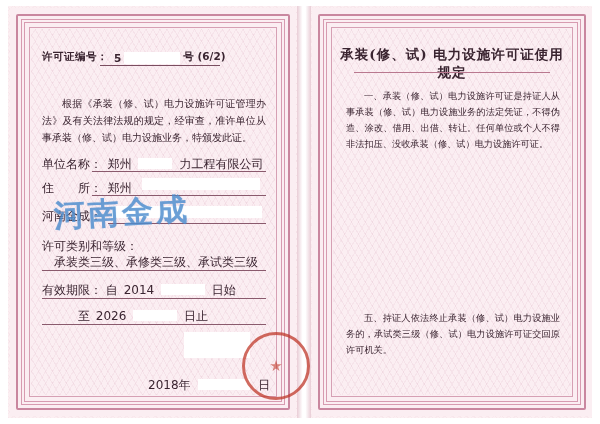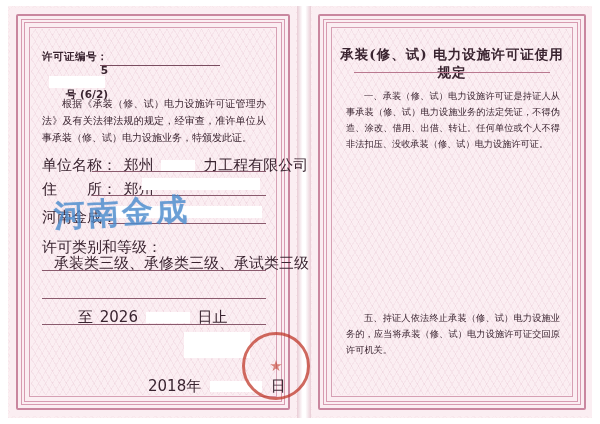--- a/index.html
+++ b/index.html
@@ -97,21 +97,20 @@
     color: #3a2430;
   }
   .cert-no-row {
     position: absolute;
     left: 8px;
     top: 18px;
     display: flex;
     align-items: flex-end;
     font-size: 10.5px;
     white-space: nowrap;
-    flex-direction: column;
   }
   .cert-no-label { font-weight: bold; letter-spacing: 0.5px; }
   .cert-no-val { margin-left: 6px; font-weight: bold; }
   .redact {
     display: inline-block;
     background: #ffffff;
     border: 0;
     vertical-align: middle;
   }
   .cert-no-redact { width: 56px; height: 12px; margin: 0 3px; }
@@ -132,21 +131,21 @@
     font-size: 10px;
     line-height: 17px;
     text-align: justify;
   }
   .para-1 { top: 63px; text-indent: 20px; }
 
   .field {
     position: absolute;
     left: 8px;
     right: 6px;
-    font-size: 15px;
+    font-size: 12px;
     white-space: nowrap;
   }
   .field .label { display: inline-block; }
   .field .value {
     display: inline-block;
     margin-left: 2px;
   }
   .uline {
     position: absolute;
     height: 1px;
@@ -273,20 +272,27 @@
       <div class="uline" style="left:74px;right:6px;top:191px"></div>
 
       <div class="field" style="top:222px;left:18px">
         <span class="value">承装类三级、承修类三级、承试类三级</span>
       </div>
       <div class="field" style="top:206px">
         <span class="label">许可类别和等级：</span>
       </div>
       <div class="uline" style="left:8px;right:6px;top:238px"></div>
 
+      <div class="field" style="top:250px">
+        <span class="label">有效期限：</span>
+        <span class="label">自</span>
+        <span class="value">2014</span>
+        <span class="redact" style="width:44px;height:11px;margin:0 3px;vertical-align:-1px"></span>
+        <span class="label">日始</span>
+      </div>
       <div class="uline" style="left:8px;right:6px;top:266px"></div>
 
       <div class="field" style="top:276px;left:44px">
         <span class="label">至</span>
         <span class="value">2026</span>
         <span class="redact" style="width:44px;height:11px;margin:0 3px;vertical-align:-1px"></span>
         <span class="label">日止</span>
       </div>
       <div class="uline" style="left:8px;right:6px;top:292px"></div>
 
@@ -311,21 +317,21 @@
     <div class="border-outer"></div>
     <div class="border-mid"></div>
     <div class="border-inner"></div>
     <div class="guilloche"></div>
 
     <div class="content">
       <div class="rp-title">承装(修、试) 电力设施许可证使用规定</div>
       <div class="rp-title-rule"></div>
 
       <div class="rp-item" style="top:56px">一、承装（修、试）电力设施许可证是持证人从事承装（修、试）电力设施业务的法定凭证，不得伪造、涂改、借用、出借、转让。任何单位或个人不得非法扣压、没收承装（修、试）电力设施许可证。</div>
-      <div class="rp-item" style="top:278px">五、持证人依法终止承装（修、试）电力设施业务的，应当将承装（修、试）电力设施许可证交回原许可机关。</div>
+      <div class="rp-item" style="top:278px">五、持证人依法终止承装（修、试）电力设施业务的，承试类三级（修、试）电力设施许可证交回原许可机关。</div>
     </div>
   </div>
 
   <div class="edge-left"></div>
   <div class="edge-right"></div>
   <div class="edge-top"></div>
   <div class="edge-bottom"></div>
 </div>
 
 </body></html>

